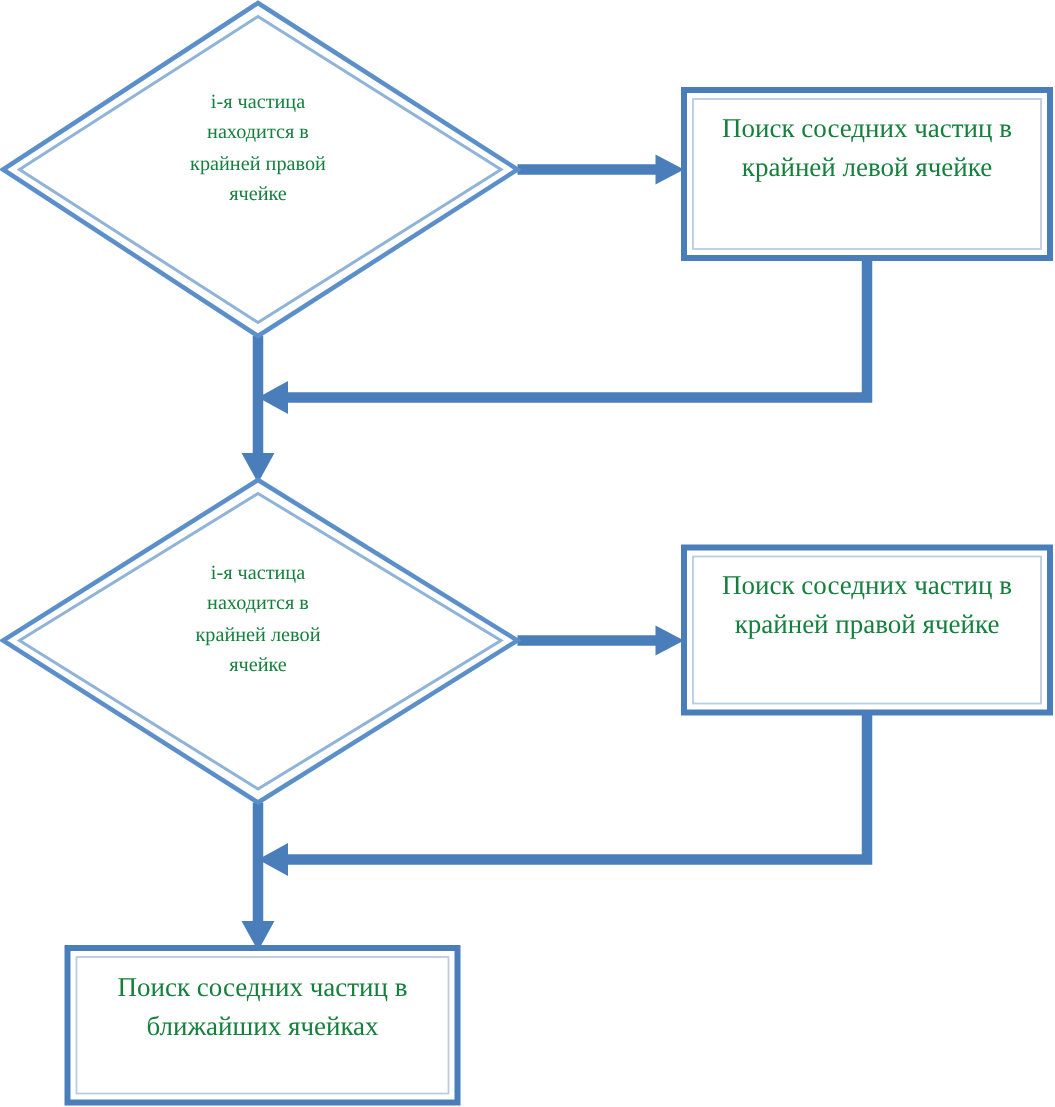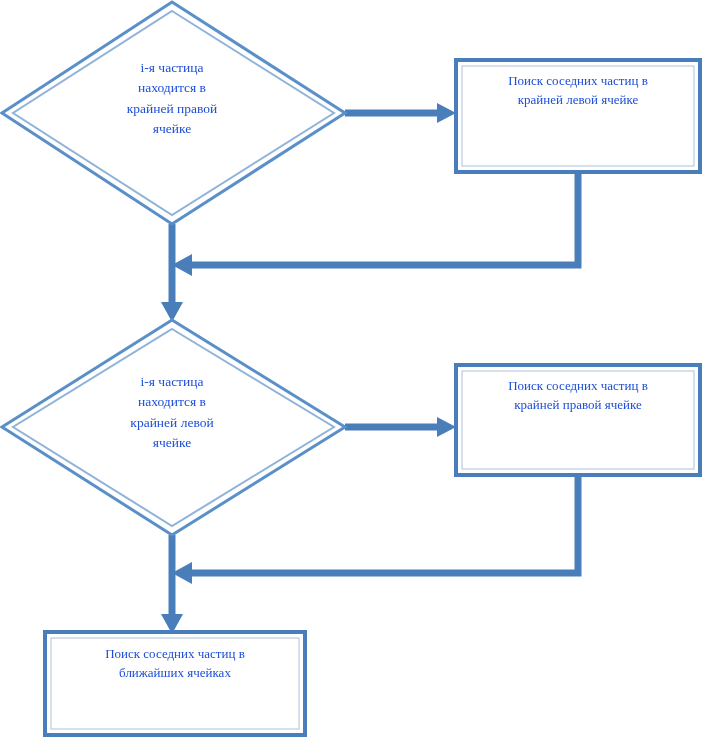--- a/index.html
+++ b/index.html
@@ -20,33 +20,33 @@
   #flowchart-canvas svg {
     position: absolute;
     top: 0;
     left: 0;
     width: 703px;
     height: 738px;
   }
   .node-label {
     position: absolute;
     text-align: center;
-    color: #1d4ed8;
+    color: #15803d;
     font-family: "Liberation Serif", "DejaVu Serif", serif;
     font-size: 14px;
     line-height: 1.42;
     white-space: pre-line;
     pointer-events: none;
   }
   .diamond-label {
     font-size: 13.5px;
     line-height: 1.5;
   }
   .rect-label {
-    font-size: 13px;
+    font-size: 18px;
     line-height: 1.45;
   }
 </style>
 </head>
 <body>
 
 <div id="flowchart-canvas">
 
   <svg viewBox="0 0 703 738" xmlns="http://www.w3.org/2000/svg">
 

